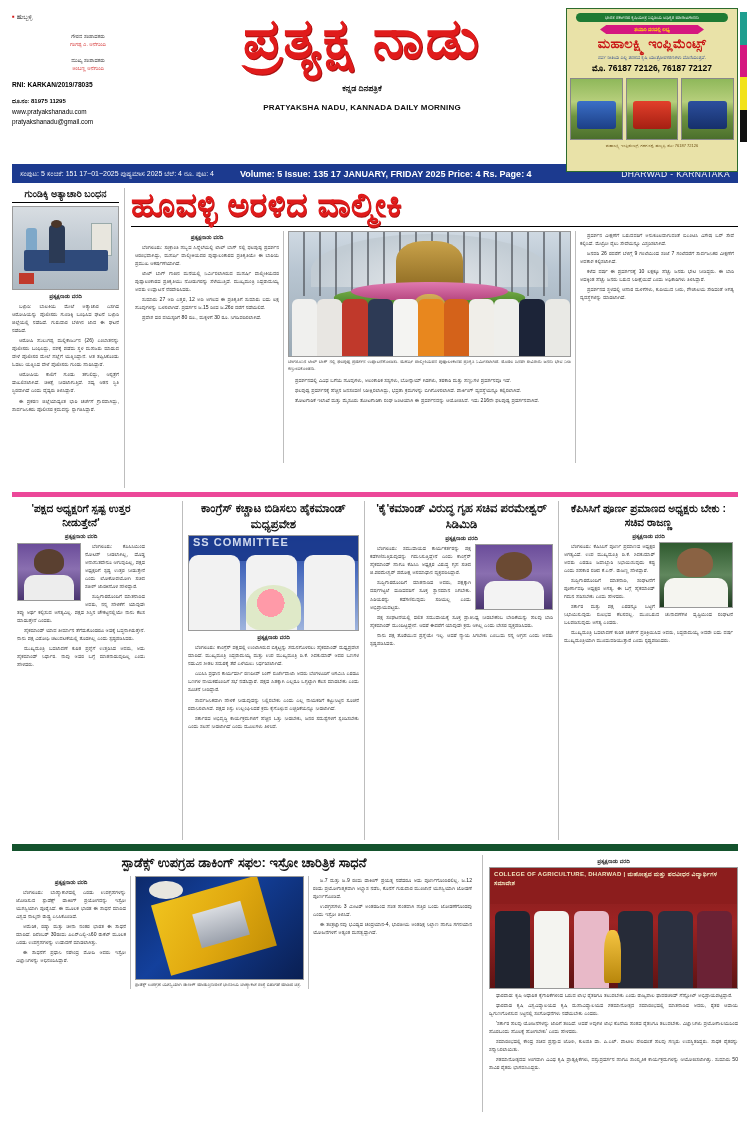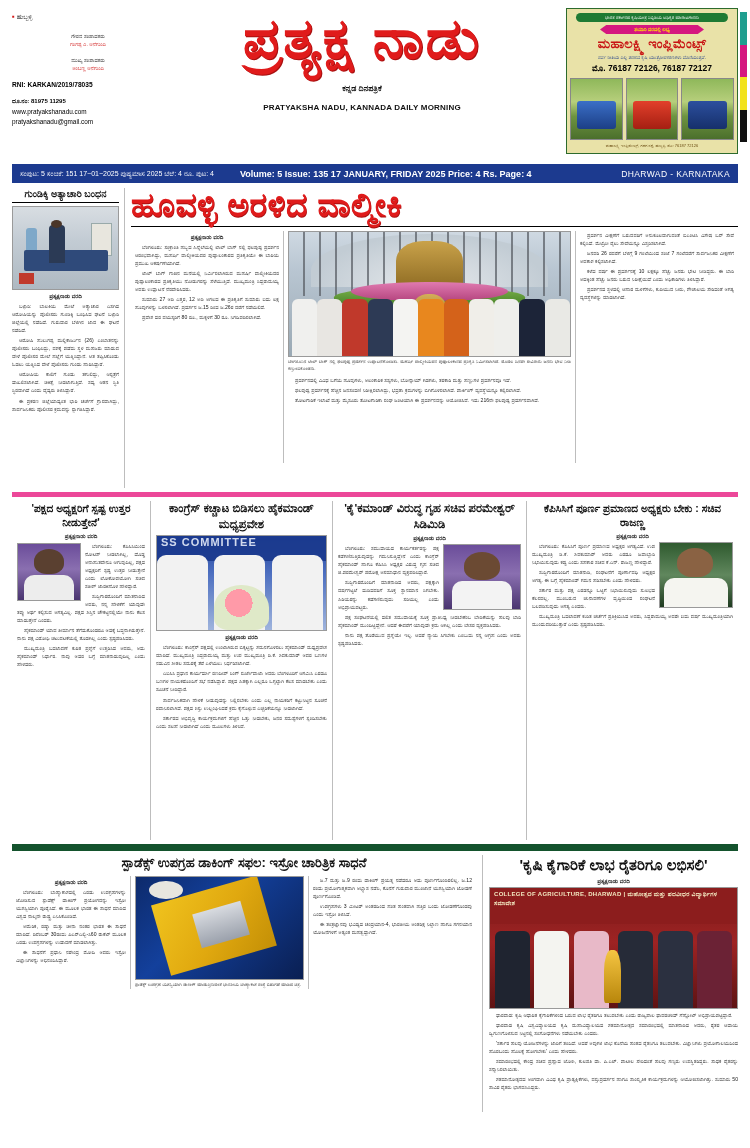--- a/index.html
+++ b/index.html
@@ -29,21 +29,21 @@
     font-size: 56px; font-weight: 900; color: #e01b1b;
     letter-spacing: 2px; line-height: 1.03;
     text-shadow: 1px 1px 0 #a81010;
     white-space: nowrap;
   }
   .mast-sub-kn { font-size: 8px; color:#111; margin-top: 16px; font-weight:bold; }
   .mast-sub-en { font-size: 8px; color:#111; font-weight: bold; letter-spacing:.2px; margin-top:9px; }
 
   .mast-ad { width: 172px; flex: 0 0 172px; margin-left: 6px; }
   .ad-box {
-    border: 1px solid #2d6b2d; background: #e9e2a8; height: 146px;
+    border: 1px solid #2d6b2d; background: #e9e2a8; height: 164px;
     padding: 3px; position: relative; overflow:hidden;
   }
   .ad-band { background:#1e7a33; color:#fff; font-size:4.6px; text-align:center;
              padding:2px 3px; border-radius: 7px; margin: 1px 6px 3px 6px; }
   .ad-band2 { background:#d5177f; color:#ffe600; font-size:5px; text-align:center;
              padding:1px 3px; margin: 0 30px 2px 30px; font-weight:bold;
              clip-path: polygon(6% 0,94% 0,100% 50%,94% 100%,6% 100%,0 50%); }
   .ad-title { color:#c81313; font-size: 13px; font-weight: 900; text-align:center; letter-spacing:.3px; }
   .ad-line { font-size:4.8px; color:#1a3a8a; text-align:center; margin-top:3px; }
   .ad-phone { font-size: 8.5px; font-weight:bold; color:#000; text-align:center; margin-top:3px; }
@@ -139,21 +139,21 @@
     background: linear-gradient(#2f5a2f 0%, #60875d 50%, #1f3b20 100%); }
   .rj-head { position:absolute; left:24%; top:8%; width:50%; height:46%;
              background:#8a6243; border-radius:50% 50% 42% 42%; }
   .rj-body { position:absolute; left:6%; bottom:0; width:88%; height:44%;
              background:#f5f5f0; border-radius:10px 10px 0 0; }
 
   
   .mid-section { display:flex; margin-top: 4px; border-top:5px solid #ec4899; padding-top:4px; height: 348px; }
   .ms { padding: 0 5px; }
   .ms1 { width: 138px; flex:0 0 138px; }
-  .ms2 { width: 182px; flex:0 0 182px; }
+  .ms2 { width: 182px; flex:0 0 182px;margin-left:32px; }
   .ms3 { width: 194px; flex:0 0 194px; }
   .ms4 { flex:1; }
   .ms-head { font-size: 11.5px; font-weight:bold; text-align:center; line-height:1.36; color:#111; }
   .ms-head.sm { font-size: 10.5px; }
 
   .photo-dks { height: 96px; margin: 3px 0 2px;
     background: linear-gradient(#20409a 0%, #4d6fc0 40%, #9fb4dd 100%); }
   .dks-banner { position:absolute; left:0; top:0; width:100%; height:26%;
                 background:#1b3a8e; color:#dfe6f5; font-size:11px; font-weight:bold;
                 letter-spacing:1px; padding-left:4px; opacity:.92; }
@@ -431,21 +431,20 @@
           <div class="body-kn">
             <p>ಜ.7 ಮತ್ತು ಜ.9 ರಂದು ಡಾಕಿಂಗ್ ಪ್ರಯತ್ನ ನಡೆದರೂ ಅದು ಪೂರ್ಣಗೊಂಡಿರಲಿಲ್ಲ. ಜ.12 ರಂದು ಪ್ರಯೋಗಾತ್ಮಕವಾಗಿ ಅಭ್ಯಾಸ ನಡೆಸಿ, ಕೊನೆಗೆ ಗುರುವಾರ ಮುಂಜಾನೆ ಯಶಸ್ವಿಯಾಗಿ ಜೋಡಣೆ ಪೂರ್ಣಗೊಂಡಿದೆ.</p>
             <p>ಉಪಗ್ರಹಗಳು 3 ಮೀಟರ್ ಅಂತರದಿಂದ ಹಂತ ಹಂತವಾಗಿ ಹತ್ತಿರ ಬಂದು ಜೋಡಣೆಗೊಂಡವು ಎಂದು ಇಸ್ರೋ ತಿಳಿಸಿದೆ.</p>
             <p>ಈ ತಂತ್ರಜ್ಞಾನವು ಭವಿಷ್ಯದ ಚಂದ್ರಯಾನ-4, ಭಾರತೀಯ ಅಂತರಿಕ್ಷ ನಿಲ್ದಾಣ ಹಾಗೂ ಗಗನಯಾನ ಯೋಜನೆಗಳಿಗೆ ಅತ್ಯಂತ ಮಹತ್ವದ್ದಾಗಿದೆ.</p>
           </div>
         </div>
       </div>
     </div>
 
     <div class="bs2 vline">
-      <div class="bs-head2">'ಕೃಷಿ ಕೈಗಾರಿಕೆ ಲಾಭ ರೈತರಿಗೂ ಲಭಿಸಲಿ'</div>
       <div class="byline">ಪ್ರತ್ಯಕ್ಷನಾಡು ವರದಿ</div>
       <div class="photo photo-agri">
         <div class="ag-banner">COLLEGE OF AGRICULTURE, DHARWAD | ಮಹೋತ್ಸವ ಮತ್ತು ಪದವೀಧರ ವಿದ್ಯಾರ್ಥಿಗಳ ಸಮಾವೇಶ</div>
         <span class="ag-p" style="left:2%;background:#1f2430"></span>
         <span class="ag-p" style="left:18%;background:#f4f4f0"></span>
         <span class="ag-p" style="left:34%;background:#e8b9c8"></span>
         <span class="ag-p" style="left:52%;background:#262b38"></span>
         <span class="ag-p" style="left:68%;background:#2b3040"></span>
         <span class="ag-p" style="left:84%;background:#6b2235"></span>
         <div class="ag-lamp"></div>

